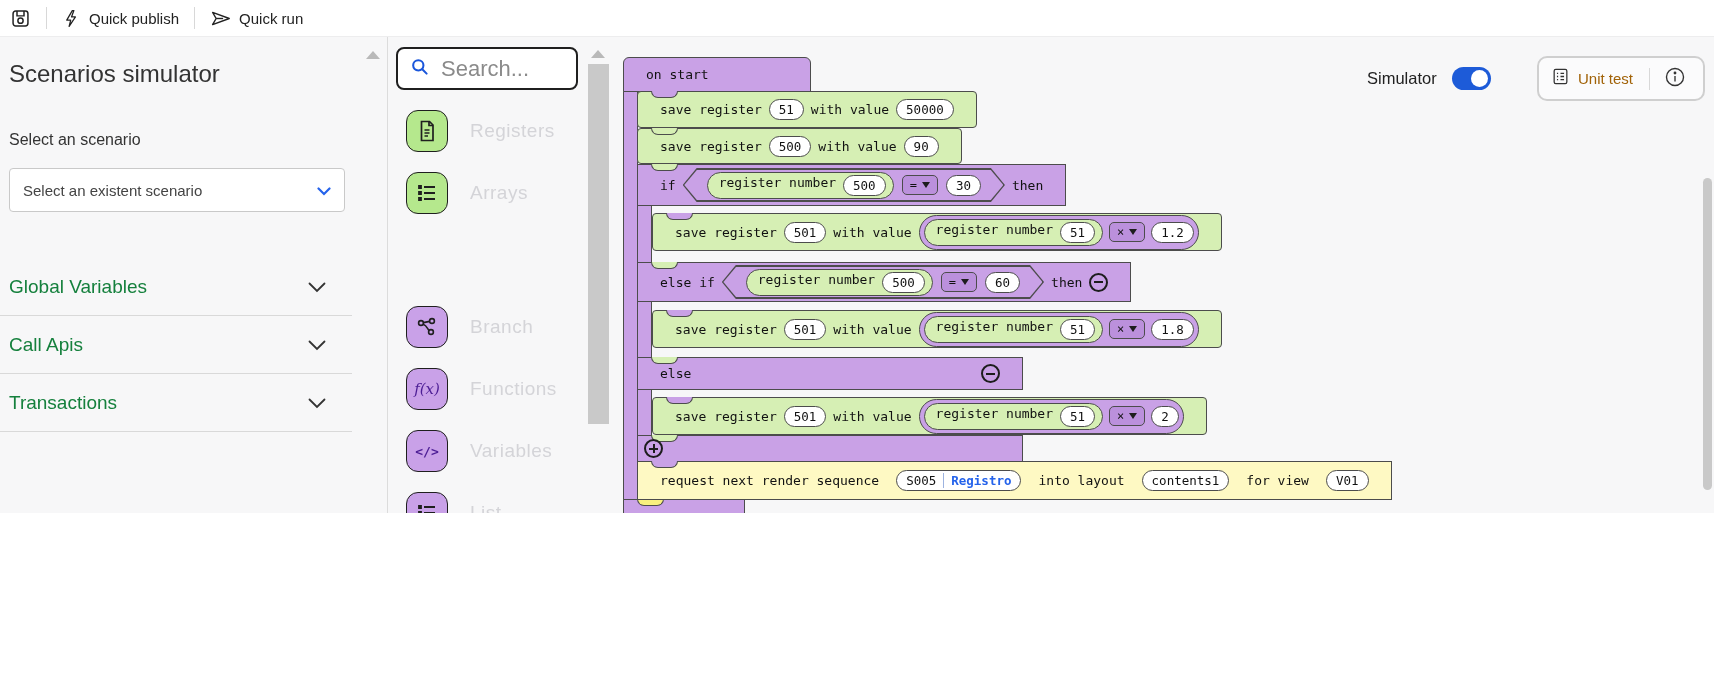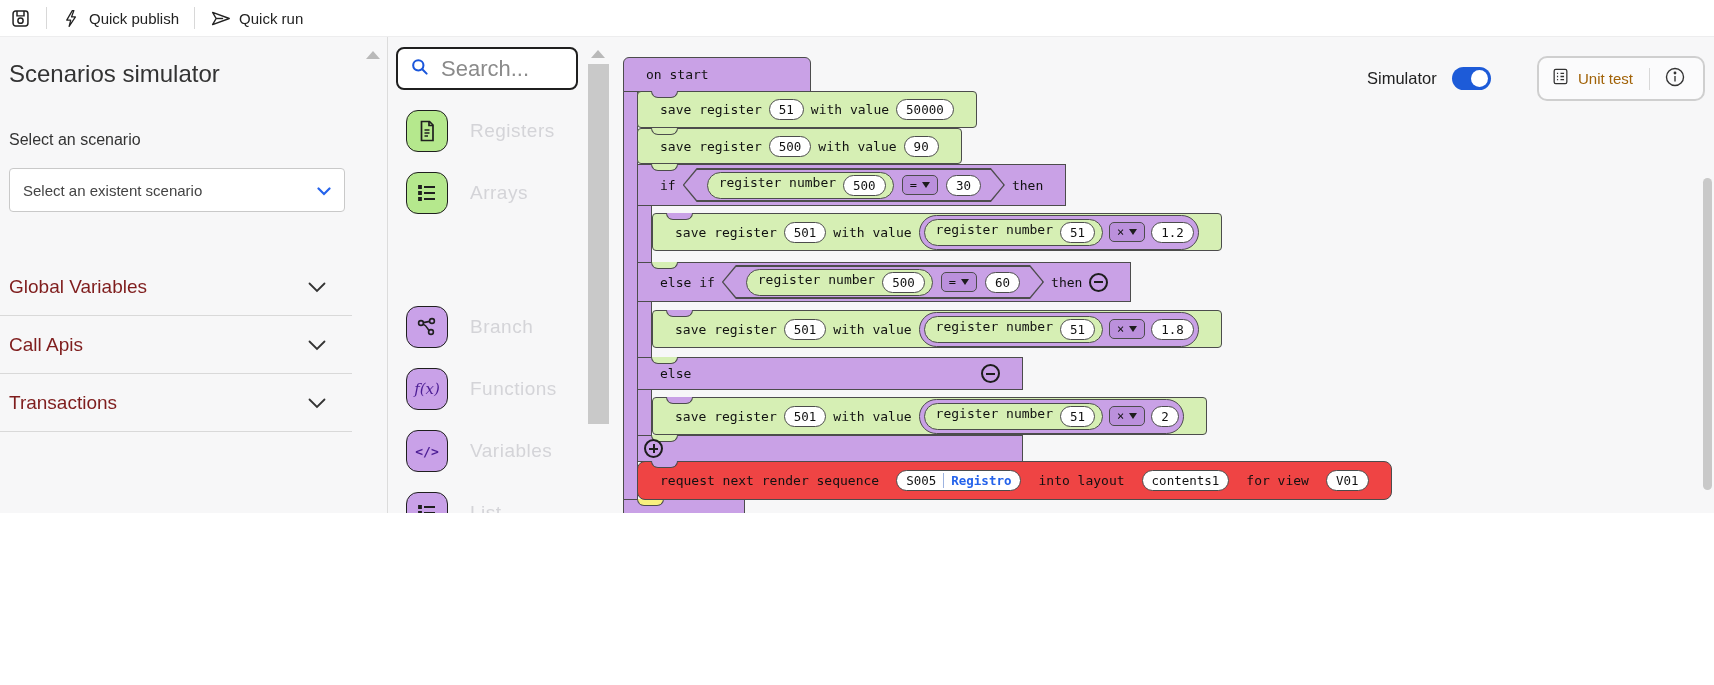--- a/index.html
+++ b/index.html
@@ -14,21 +14,21 @@
   .icon-svg { display:block; }
 
   
   .side-title { position:absolute; left:9px; top:60px; font-size:24px; color:#333; }
   .side-label { position:absolute; left:9px; top:131px; font-size:16px; color:#333; }
   .select { position:absolute; left:9px; top:168px; width:336px; height:44px; background:#fff;
             border:1px solid #c9c9c9; border-radius:4px; display:flex; align-items:center;
             justify-content:space-between; padding:0 13px; font-size:15px; color:#444; }
   .accordion { position:absolute; left:0; top:258px; width:352px; }
   .acc-row { height:58px; border-bottom:1px solid #d9d9d9; display:flex; align-items:center;
-             justify-content:space-between; padding:0 26px 0 9px; font-size:19px; color:#7f1d1d; }
+             justify-content:space-between; padding:0 26px 0 9px; font-size:19px; color:#15803d; }
 
   
   .tri { width:0; height:0; position:absolute; }
   .tri-up    { border-left:7px solid transparent; border-right:7px solid transparent; border-bottom:8px solid #b9b9b9; }
   .tri-down  { border-left:7px solid transparent; border-right:7px solid transparent; border-top:8px solid #b9b9b9; }
   .tri-left  { border-top:7px solid transparent; border-bottom:7px solid transparent; border-right:8px solid #b9b9b9; }
   .tri-right { border-top:7px solid transparent; border-bottom:7px solid transparent; border-left:8px solid #b9b9b9; }
   .tri-down-dark { border-left:7px solid transparent; border-right:7px solid transparent; border-top:8px solid #3c3c3c; }
   .corner-thumb { position:absolute; left:362px; top:607px; width:24px; height:25px; background:#c9c9c9; }
   .vdivider { position:absolute; left:387px; top:37px; width:1px; height:595px; background:#dcdcdc; }
@@ -48,21 +48,21 @@
   .glyph-fx { font-family:"DejaVu Serif",serif; font-style:italic; font-size:15px; }
   .glyph-code { font-family:"DejaVu Sans Mono",monospace; font-size:13px; font-weight:bold; }
   .glyph-T { font-family:"DejaVu Serif",serif; font-size:20px; }
   .tbx-thumb { position:absolute; left:588px; top:64px; width:21px; height:360px; background:#c9c9c9; }
 
   
   .blk { position:absolute; display:flex; align-items:center; gap:7px; padding:0 22px;
          border:1.5px solid #4c4c4c; font-family:"DejaVu Sans Mono",monospace; font-size:13px; color:#111; z-index:2; }
   .bg-p { background:#c9a1e6; }
   .bg-g { background:#d6efb4; border-radius:4px; }
-  .bg-y { background:#ef4444; border-radius:8px;gap:17px; }
+  .bg-y { background:#fef9c3; border-radius:0;gap:17px; }
   .spine { position:absolute; background:#c9a1e6; border-left:1.5px solid #4c4c4c; border-right:1.5px solid #4c4c4c; z-index:1; }
   .field { background:#fff; border:1px solid #4c4c4c; border-radius:999px; padding:2px 9px;
            font-size:12.5px; white-space:nowrap; }
   .pill-g { background:#d6efb4; border:1.5px solid #4c4c4c; border-radius:999px; padding:2px 7px 2px 11px;
             display:flex; gap:7px; white-space:nowrap; }
   .pill-p { background:#c9a1e6; border:1.5px solid #4c4c4c; border-radius:999px; padding:3px 4px;
             display:flex; align-items:center; gap:6px; }
   .dd { background:#bb90dc; border:1px solid #4c4c4c; border-radius:5px; padding:2px 7px;
         display:flex; align-items:center; gap:5px; font-size:12px; }
   .dd-caret { width:0; height:0; border-left:4.5px solid transparent; border-right:4.5px solid transparent;

